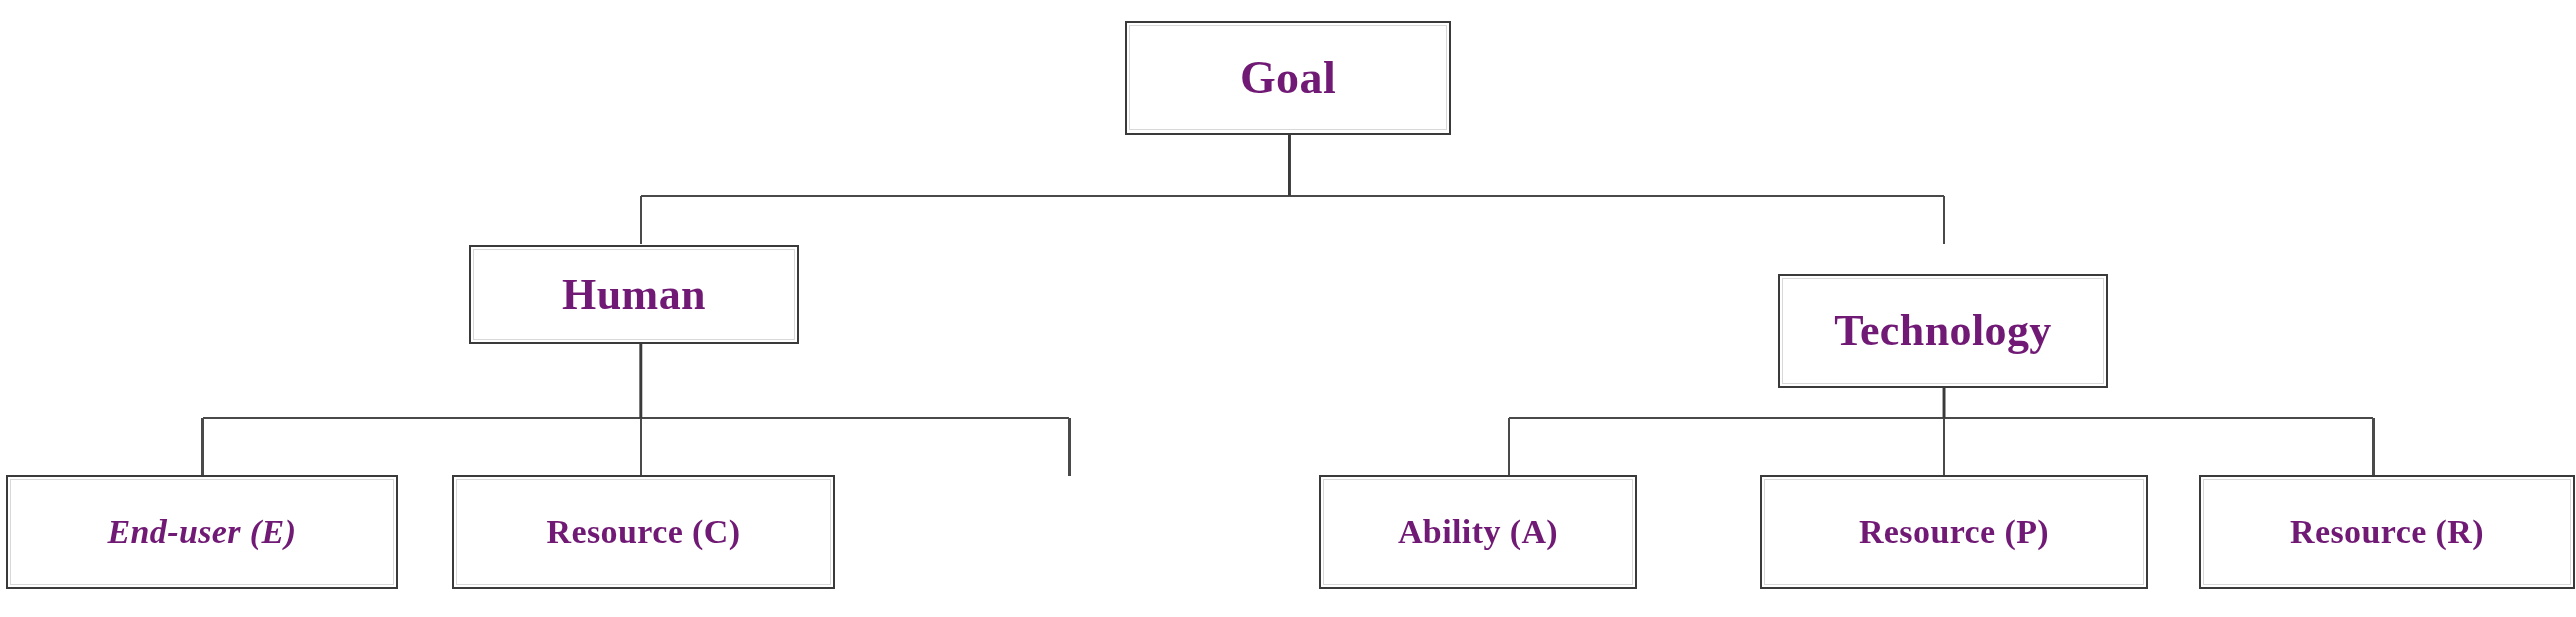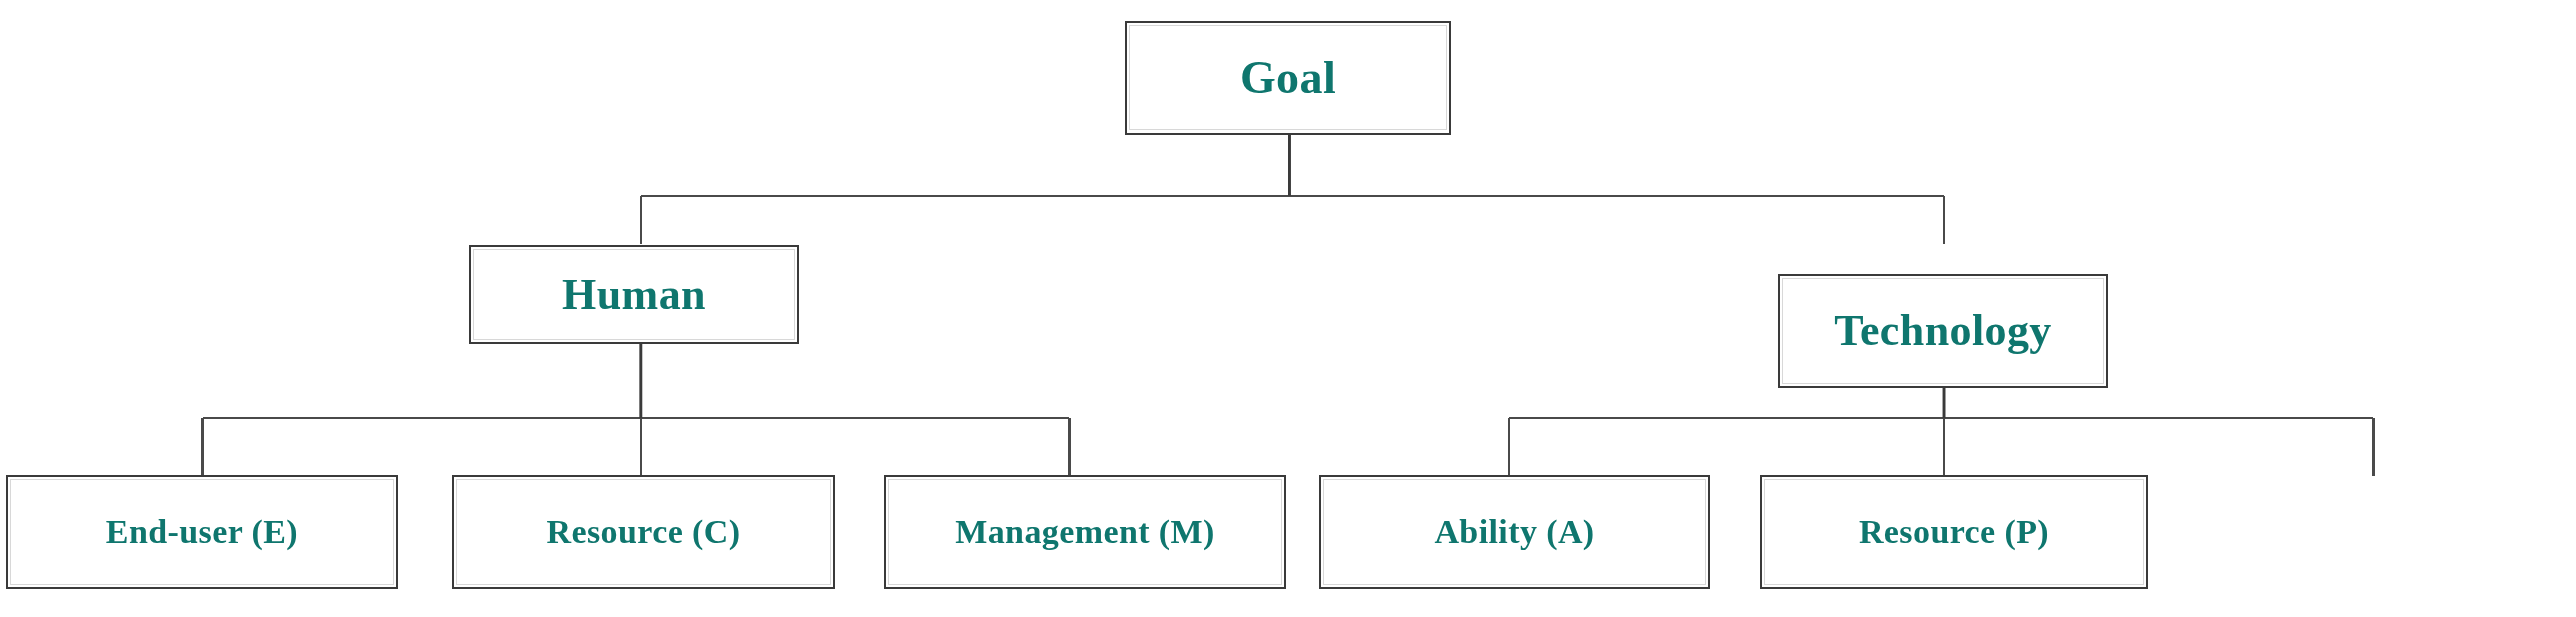--- a/index.html
+++ b/index.html
@@ -42,21 +42,21 @@
     top: 2.2px;
     right: 2.2px;
     bottom: 2.2px;
     border: 0.7px solid #d8d8d8;
     pointer-events: none;
   }
   .node .label {
     position: relative;
     z-index: 2;
     font-weight: bold;
-    color: #0f766e;
+    color: #701a75;
     white-space: nowrap;
     letter-spacing: 0.4px;
     line-height: 1;
   }
   .node.level-root .label { font-size: 46px; }
   .node.level-mid  .label { font-size: 44px; }
   .node.level-leaf .label { font-size: 34px; }
 </style>
 </head>
 <body>
@@ -106,40 +106,40 @@
   <div class="node level-mid" style="left:469px; top:245px; width:330px; height:99px;">
     <span class="inner"></span>
     <span class="label">Human</span>
   </div>
 
   <div class="node level-mid" style="left:1778px; top:245px; width:330px; height:114px;margin-top:29px;">
     <span class="inner"></span>
     <span class="label">Technology</span>
   </div>
 
-  <div class="node level-leaf" style="left:5.9px; top:475px; width:392px; height:114px;">
+  <div class="node level-leaf" style="left:5.9px; top:475px; width:392px; height:114px;font-style:italic;">
     <span class="inner"></span>
     <span class="label">End-user (E)</span>
   </div>
 
   <div class="node level-leaf" style="left:452px; top:475px; width:383px; height:114px;">
     <span class="inner"></span>
     <span class="label">Resource (C)</span>
   </div>
 
-  <div class="node level-leaf" style="left:884px; top:475px; width:402px; height:114px;">
-    <span class="inner"></span>
-    <span class="label">Management (M)</span>
-  </div>
 
-  <div class="node level-leaf" style="left:1319px; top:475px; width:391px; height:114px;">
+  <div class="node level-leaf" style="left:1319px; top:475px; width:318px; height:114px;">
     <span class="inner"></span>
     <span class="label">Ability (A)</span>
   </div>
 
   <div class="node level-leaf" style="left:1760px; top:475px; width:388px; height:114px;">
     <span class="inner"></span>
     <span class="label">Resource (P)</span>
   </div>
 
+  <div class="node level-leaf" style="left:2199px; top:475px; width:376px; height:114px;">
+    <span class="inner"></span>
+    <span class="label">Resource (R)</span>
+  </div>
 
 </div>
 
 
 </body></html>

